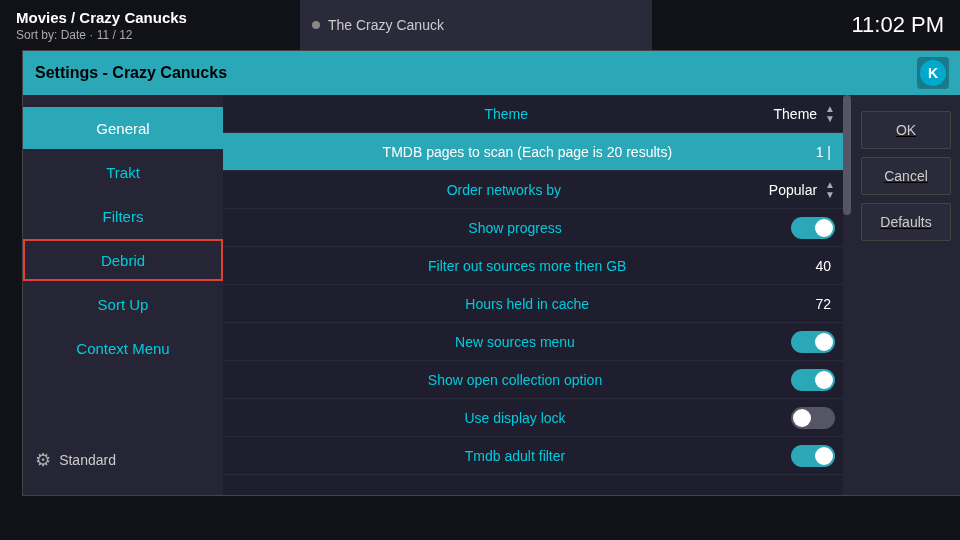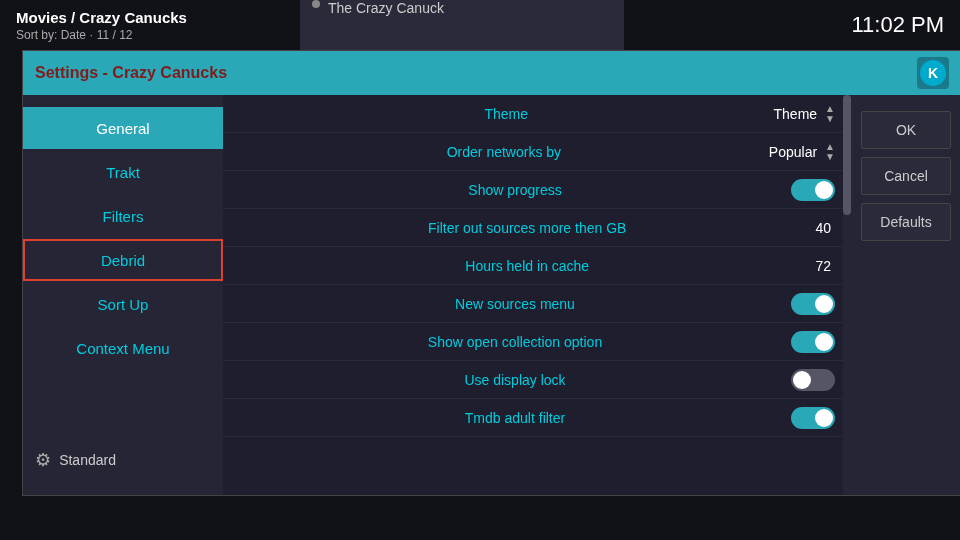--- a/index.html
+++ b/index.html
@@ -39,24 +39,25 @@
     .top-bar-sub {
       color: #aaaaaa;
       font-size: 12px;
       margin-top: 2px;
     }
     .top-bar-left { flex: 1; }
     .top-bar-center {
       position: absolute;
       left: 300px;
       top: 0;
-      width: 324px;
+      width: 352px;
       height: 50px;
       background: #2a2a3a;
       display: flex;
+      align-items: center;
       padding: 0 12px;
     }
     .top-bar-center-dot {
       width: 8px; height: 8px;
       border-radius: 50%;
       background: #888;
       margin-right: 8px;
     }
     .top-bar-center-text {
       color: #cccccc;
@@ -82,21 +83,21 @@
     
     .dialog-titlebar {
       background: #2aa8b8;
       height: 44px;
       display: flex;
       align-items: center;
       padding: 0 12px;
       justify-content: space-between;
     }
     .dialog-title {
-      color: #7f1d1d;
+      color: #000000;
       font-size: 16px;
       font-weight: bold;
     }
     .dialog-close-btn {
       width: 32px; height: 32px;
       background: #1a7a8a;
       border-radius: 4px;
       display: flex;
       align-items: center;
       justify-content: center;
@@ -261,20 +262,21 @@
 
     
     .right-buttons {
       width: 110px;
       background: #252535;
       display: flex;
       flex-direction: column;
       align-items: center;
       padding: 16px 8px;
       gap: 8px;
+      text-decoration: underline;
     }
     .action-btn {
       width: 90px;
       height: 38px;
       background: #2a2a3a;
       border: 1px solid #444;
       color: #cccccc;
       font-size: 14px;
       display: flex;
       align-items: center;
@@ -345,20 +347,24 @@
 
       <div class="settings-row">
         <span class="settings-row-label">Theme</span>
         <span class="settings-row-value">Theme</span>
         <div class="arrows">
           <span class="arrow-up">▲</span>
           <span class="arrow-down">▼</span>
         </div>
       </div>
 
+      <div class="settings-row highlighted">
+        <span class="settings-row-label">TMDB pages to scan (Each page is 20 results)</span>
+        <span class="settings-row-value">1 |</span>
+      </div>
 
       <div class="settings-row">
         <span class="settings-row-label">Order networks by</span>
         <span class="settings-row-value">Popular</span>
         <div class="arrows">
           <span class="arrow-up">▲</span>
           <span class="arrow-down">▼</span>
         </div>
       </div>
 

